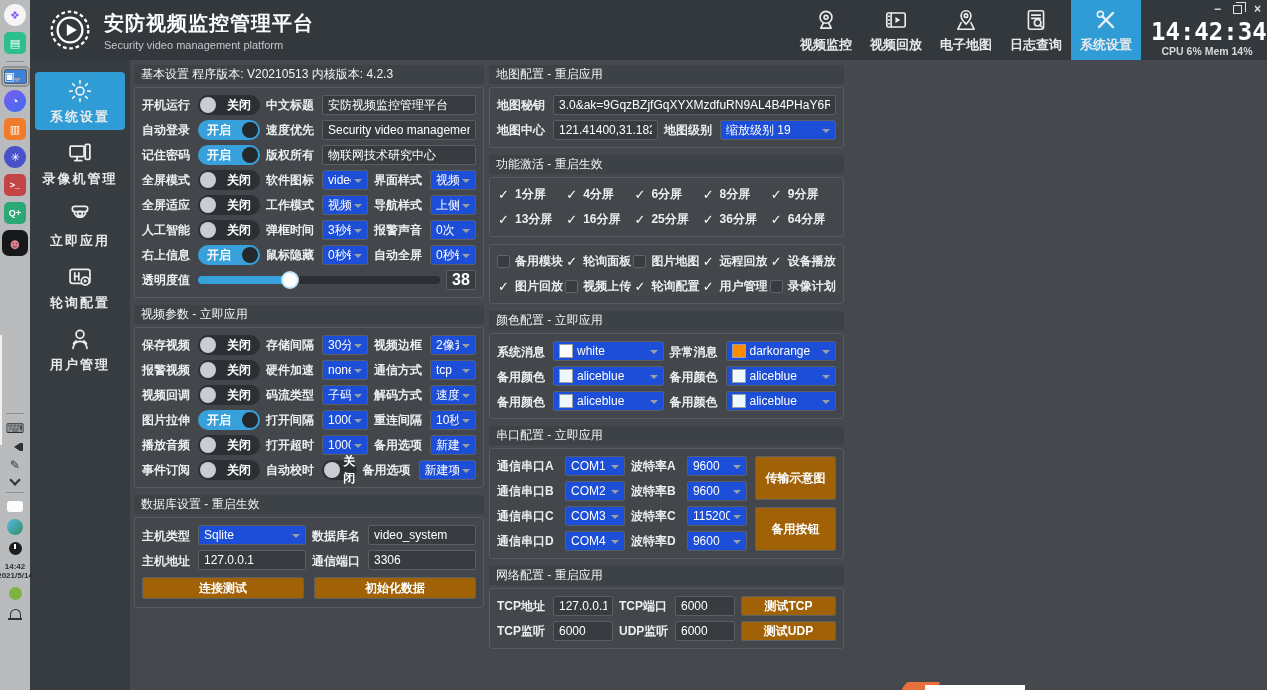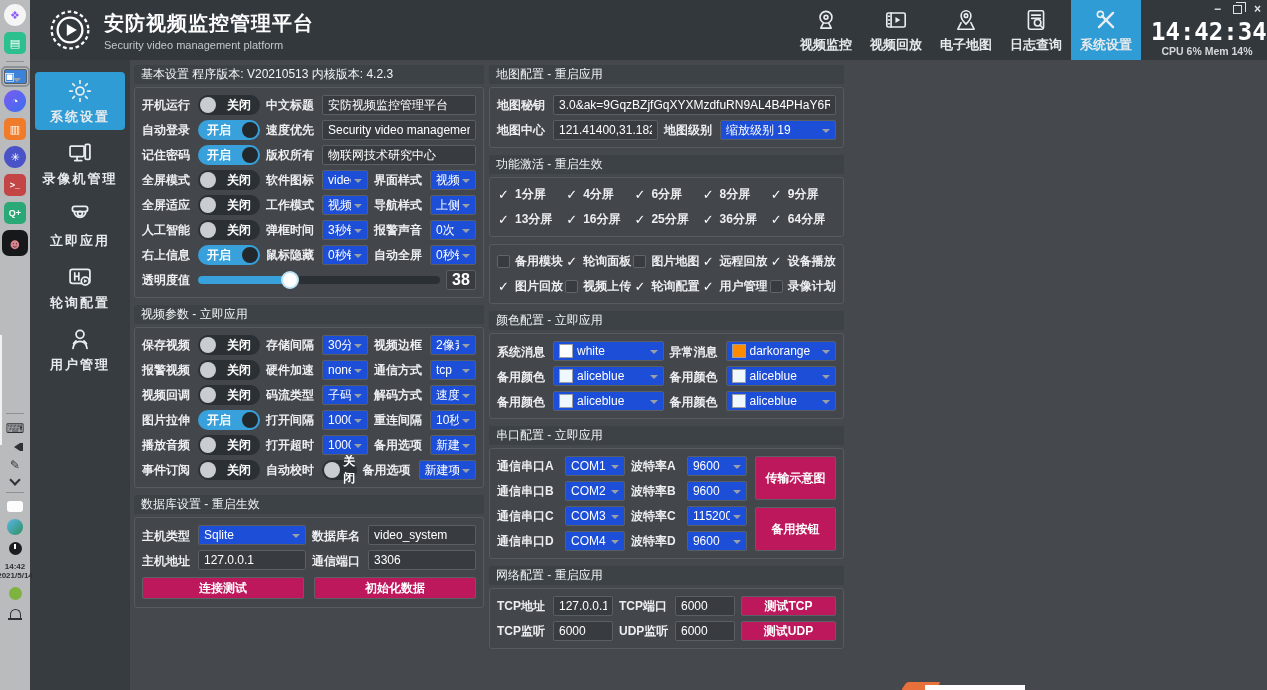--- a/index.html
+++ b/index.html
@@ -84,21 +84,21 @@
   .knob { width:16px; height:16px; border-radius:50%; margin:2px; flex:none; }
   .toggle.off .knob { background:#c9cdd1; }
   .toggle.on  .knob { background:#23282d; }
   .tgt { flex:1; text-align:center; }
   .sliderbar { flex:1; height:8px; border-radius:4px; background:#2b3035; position:relative; }
   .slider-fill { position:absolute; left:0; top:0; height:8px; width:38%; border-radius:4px; background:#38a0da; }
   .slider-knob { position:absolute; left:38%; top:-5px; width:18px; height:18px; margin-left:-9px; border-radius:50%;
                  background:#fff; border:2px solid #bfe2f5; }
   .valbox { width:30px; height:20px; background:#383c41; border:1px solid #5a5f64; border-radius:2px;
             color:#fff; font-size:16px; font-weight:bold; display:flex; align-items:center; justify-content:center; flex:none; }
-  .btn { height:22px; background:#be185d; border:1px solid #5c6166; border-radius:2px; color:#fff;
+  .btn { height:22px; background:#a16207; border:1px solid #5c6166; border-radius:2px; color:#fff;
          font-size:12px; font-weight:bold; display:flex; align-items:center; justify-content:center; }
   .btnrow { display:flex; gap:10px; margin:7px 0 6px 0; }
   .btnrow .btn { flex:1; }
   .chkgrid { display:grid; grid-template-columns:repeat(5,1fr); row-gap:8px; column-gap:2px; padding:6px 0; }
   .chk { display:flex; align-items:center; gap:5px; }
   .chk .mark { width:13px; height:13px; flex:none; display:flex; align-items:center; justify-content:center; }
   .chk.unchecked .mark { background:#383c41; border:1px solid #60656a; border-radius:2px; }
   .chk.checked .mark::before { content:"✓"; color:#fff; font-size:13px; font-weight:bold; }
   .chk .clabel { font-size:12px; font-weight:bold; color:#eceef0; white-space:nowrap; }
   .swatch { width:14px; height:14px; border:1px solid #9aa0a5; flex:none; margin-right:4px; }

